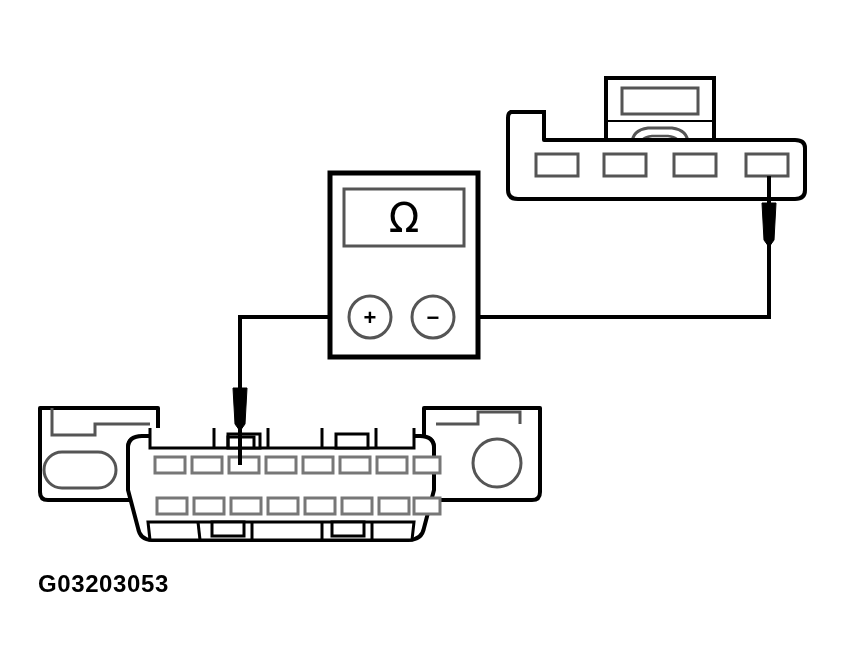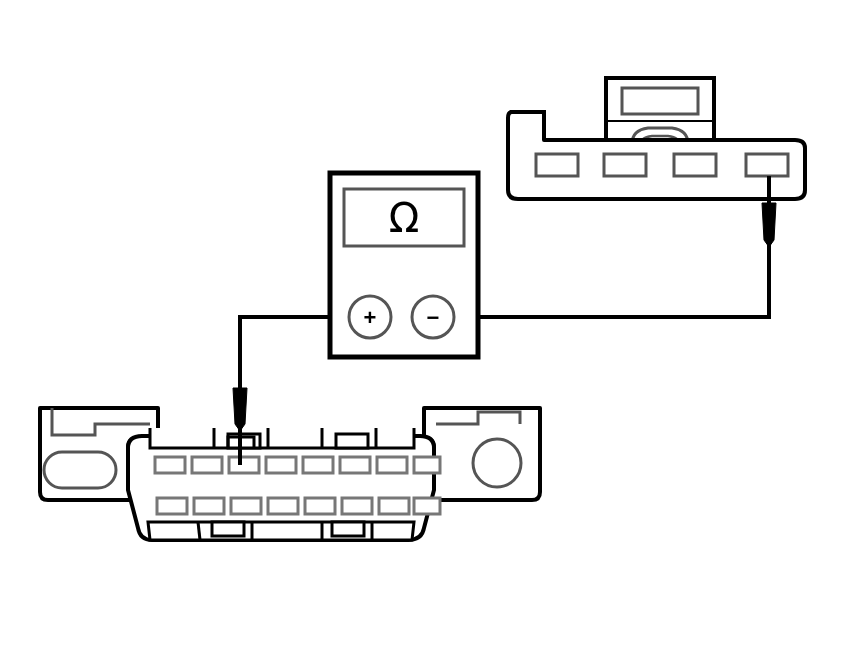--- a/index.html
+++ b/index.html
@@ -171,14 +171,15 @@
       <rect x="414" y="498" width="26" height="16" fill="#ffffff" stroke="#777777" stroke-width="3"></rect>
 
       <path d="M 228 448 L 228 437 L 254 437 L 254 448" fill="none" stroke="#000000" stroke-width="3"></path>
     </g>
 
     <line x1="240" y1="420" x2="240" y2="465" stroke="#000000" stroke-width="4"></line>
     <path d="M 233 388 L 247 388 L 245 424 L 240 431 L 235 424 Z" fill="#000000" stroke="#000000" stroke-width="1"></path>
 
   </svg>
 
+  <div class="fig-label">G03203053</div>
 
 </div>
 
 </body></html>

